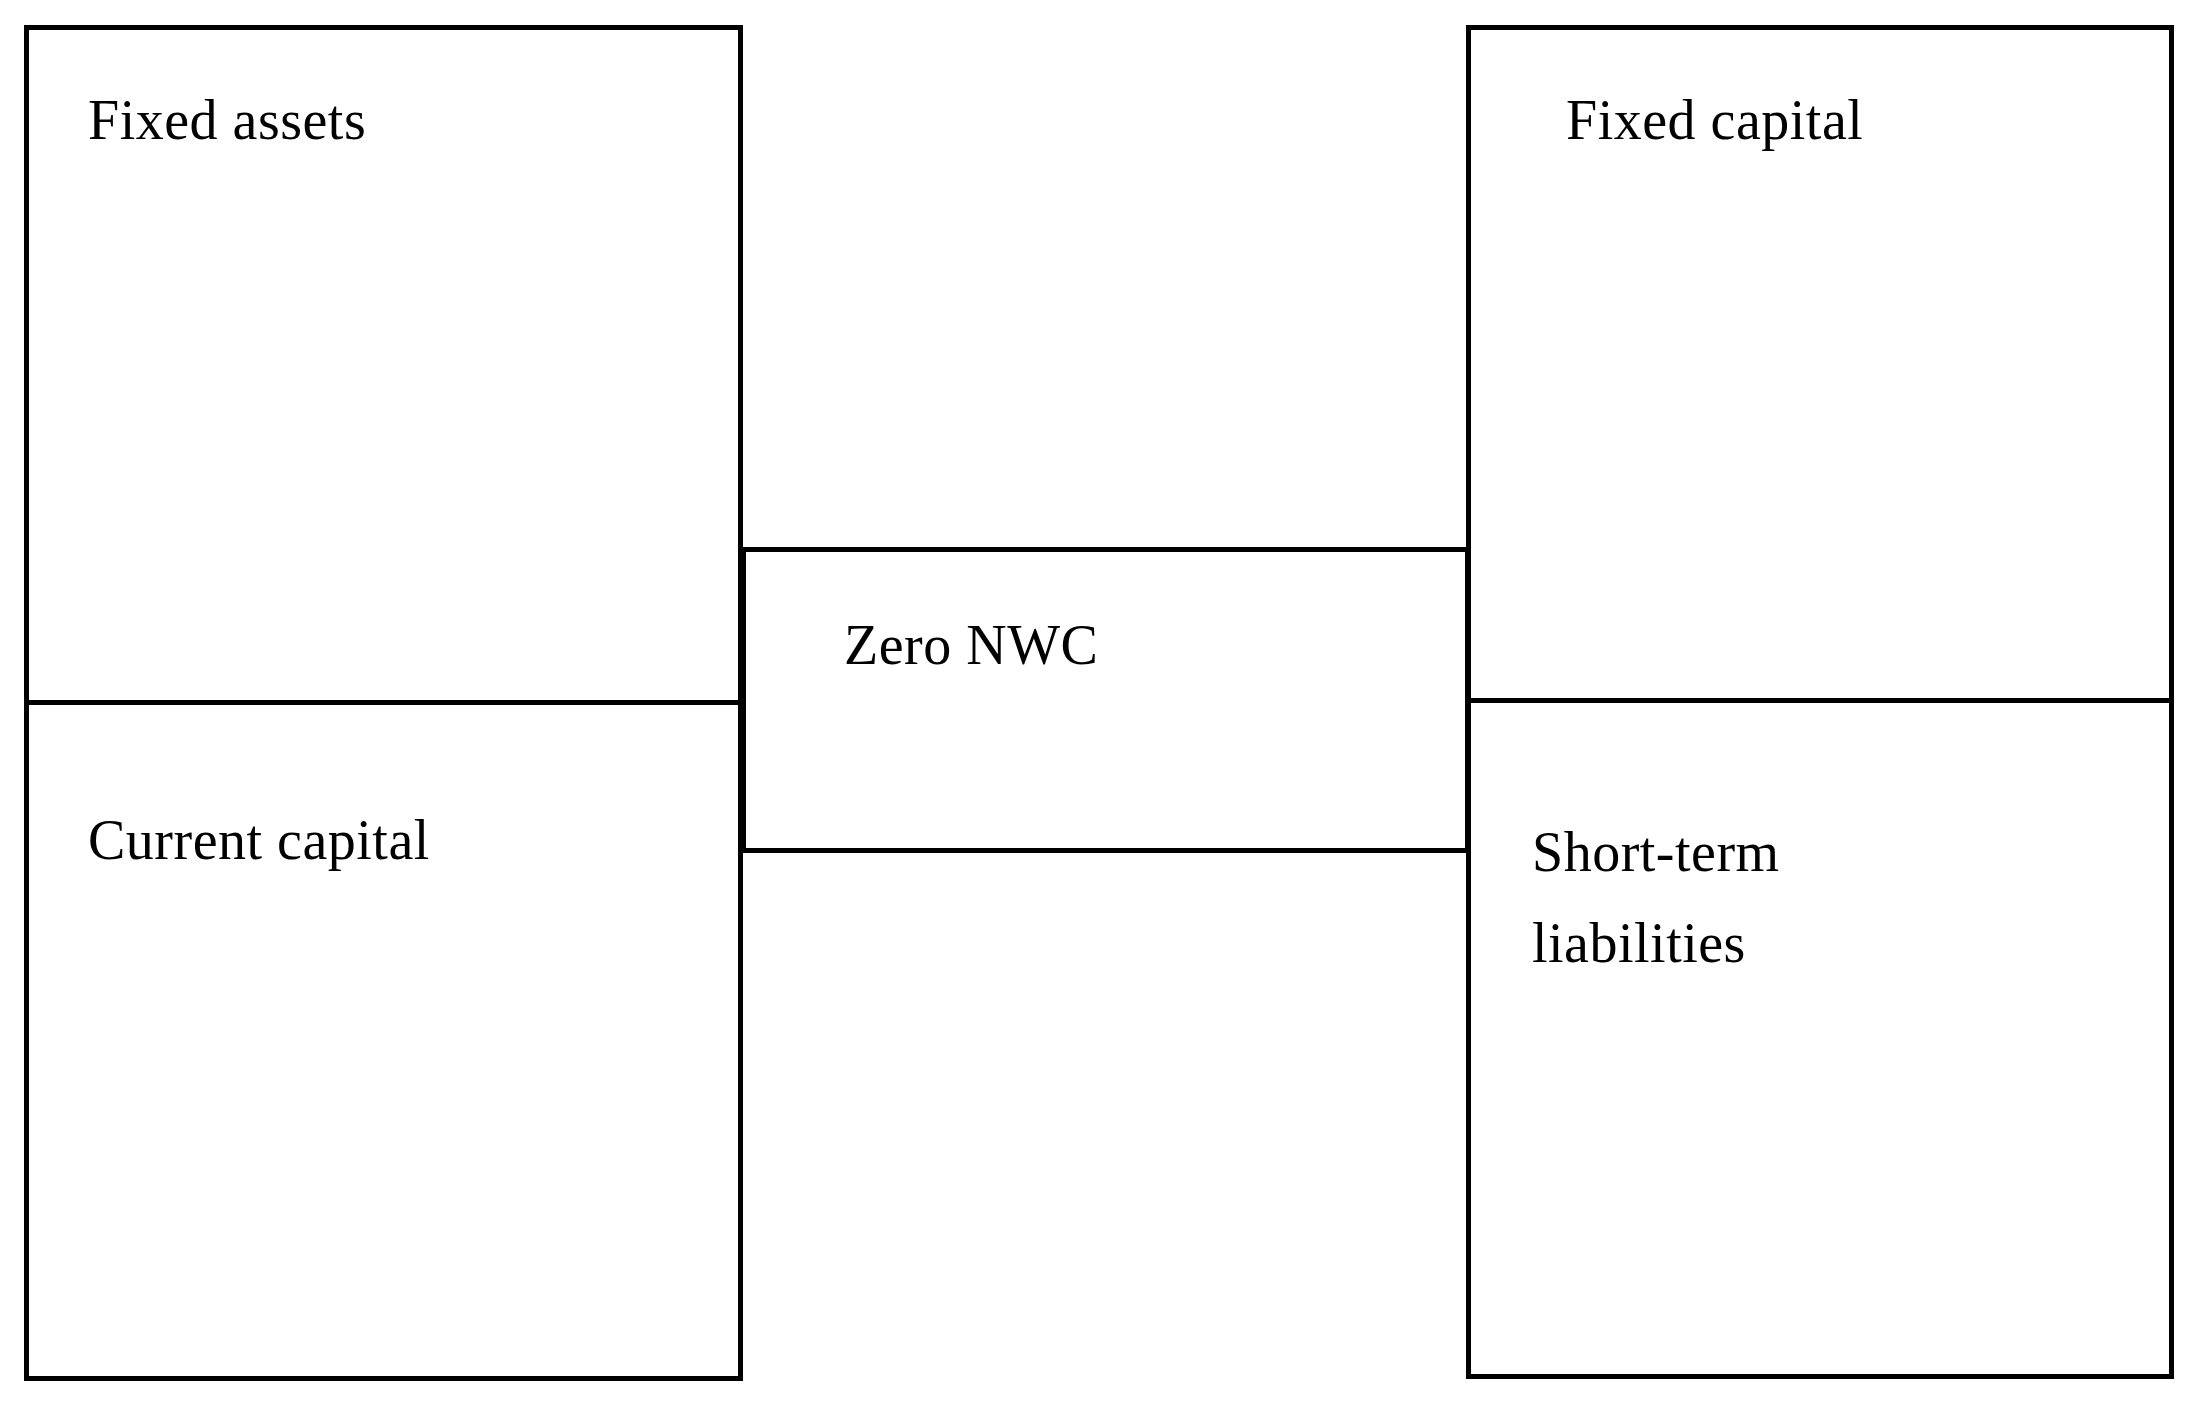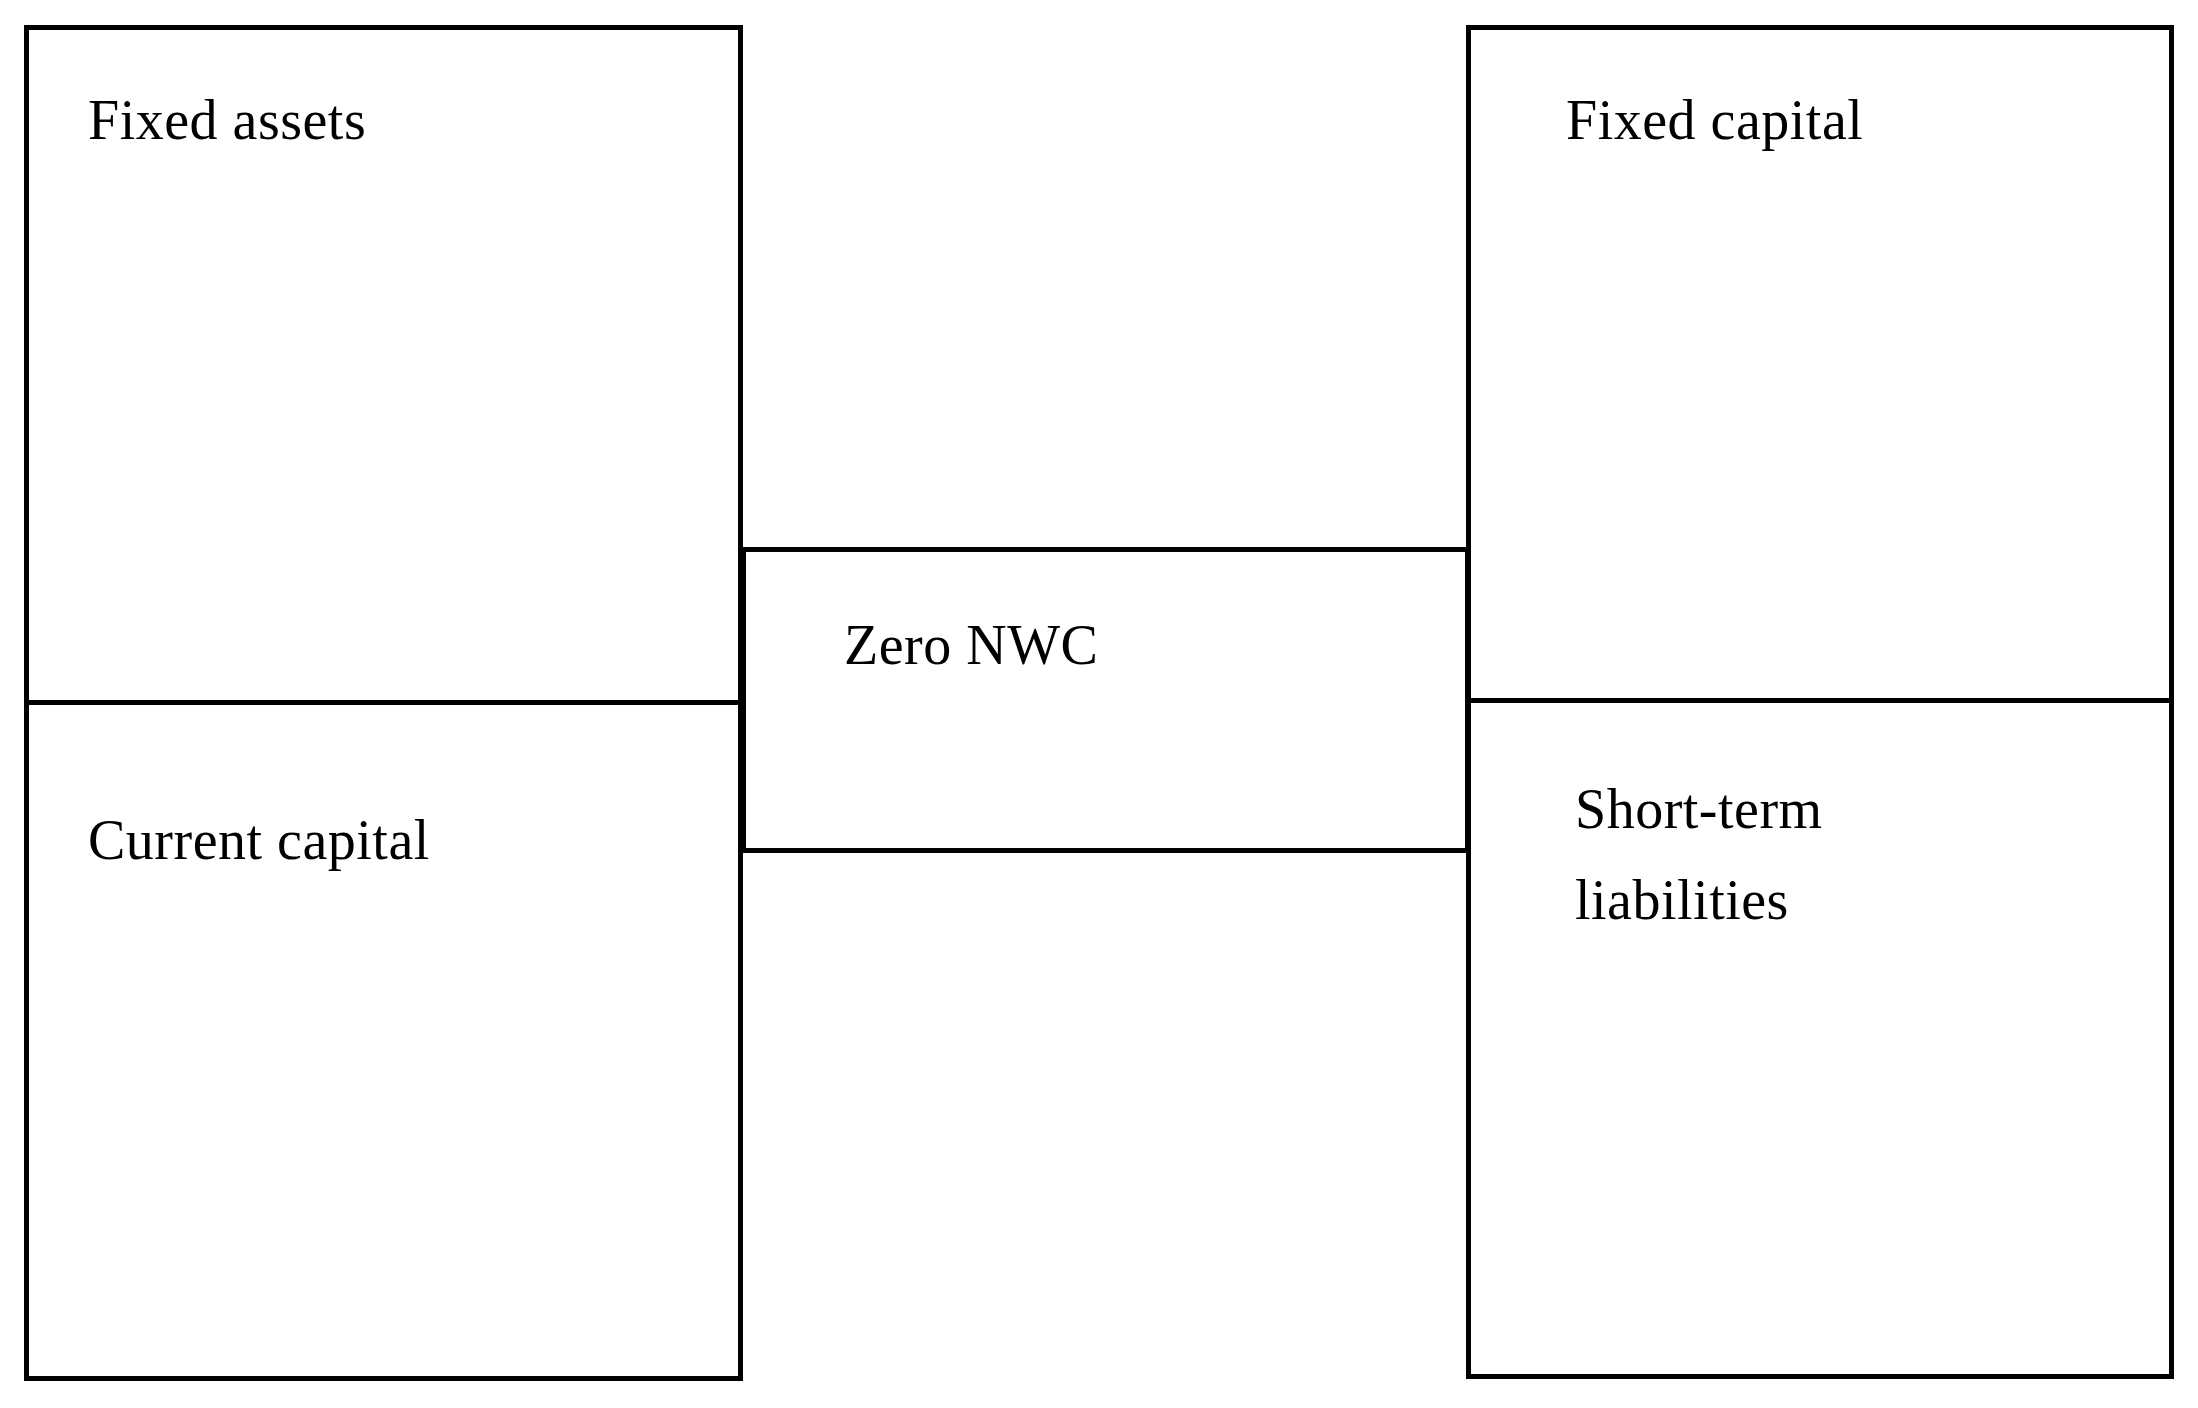--- a/index.html
+++ b/index.html
@@ -81,23 +81,22 @@
     left: 88px;
     top: 812px;
   }
   #label-fixed-capital {
     left: 1532px;
     top: 92px;
     margin-left: 34px;
   }
   #label-short-term-liabilities {
     left: 1532px;
-    top: 764px;
+    top: 807px;
     line-height: 1.62;
-    margin-left: 43px;
   }
   #label-zero-nwc {
     left: 812px;
     top: 617px;
     margin-left: 32px;
   }
 </style>
 </head>
 <body>
 

